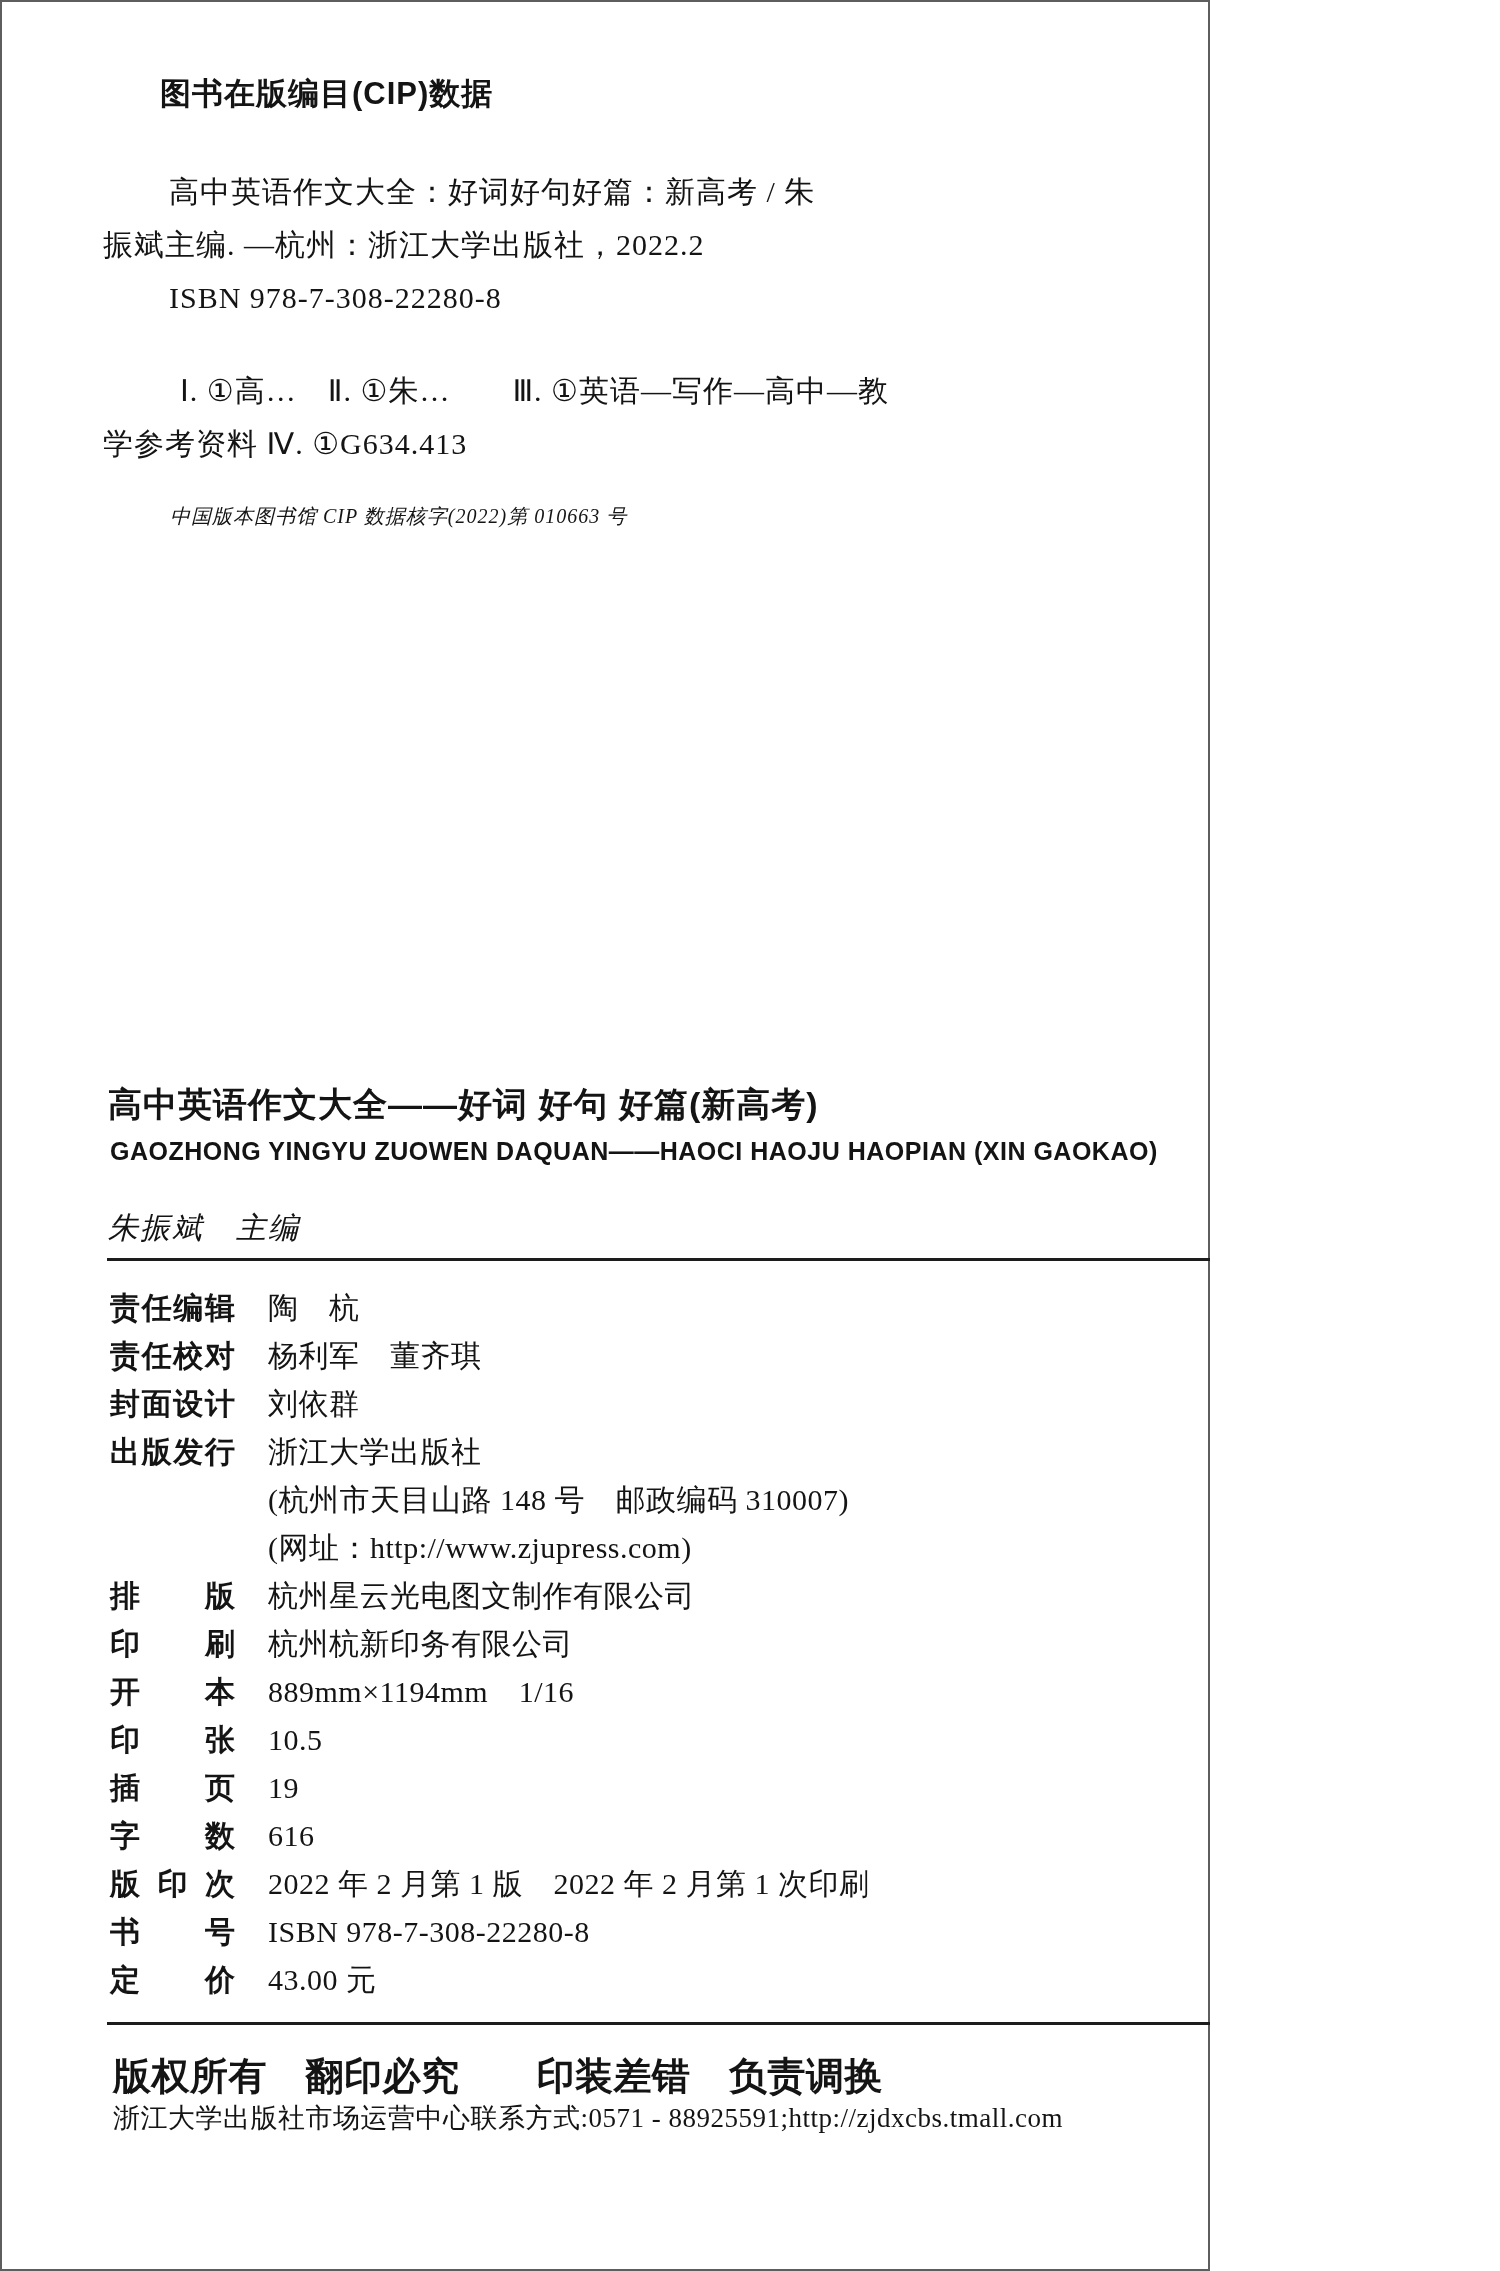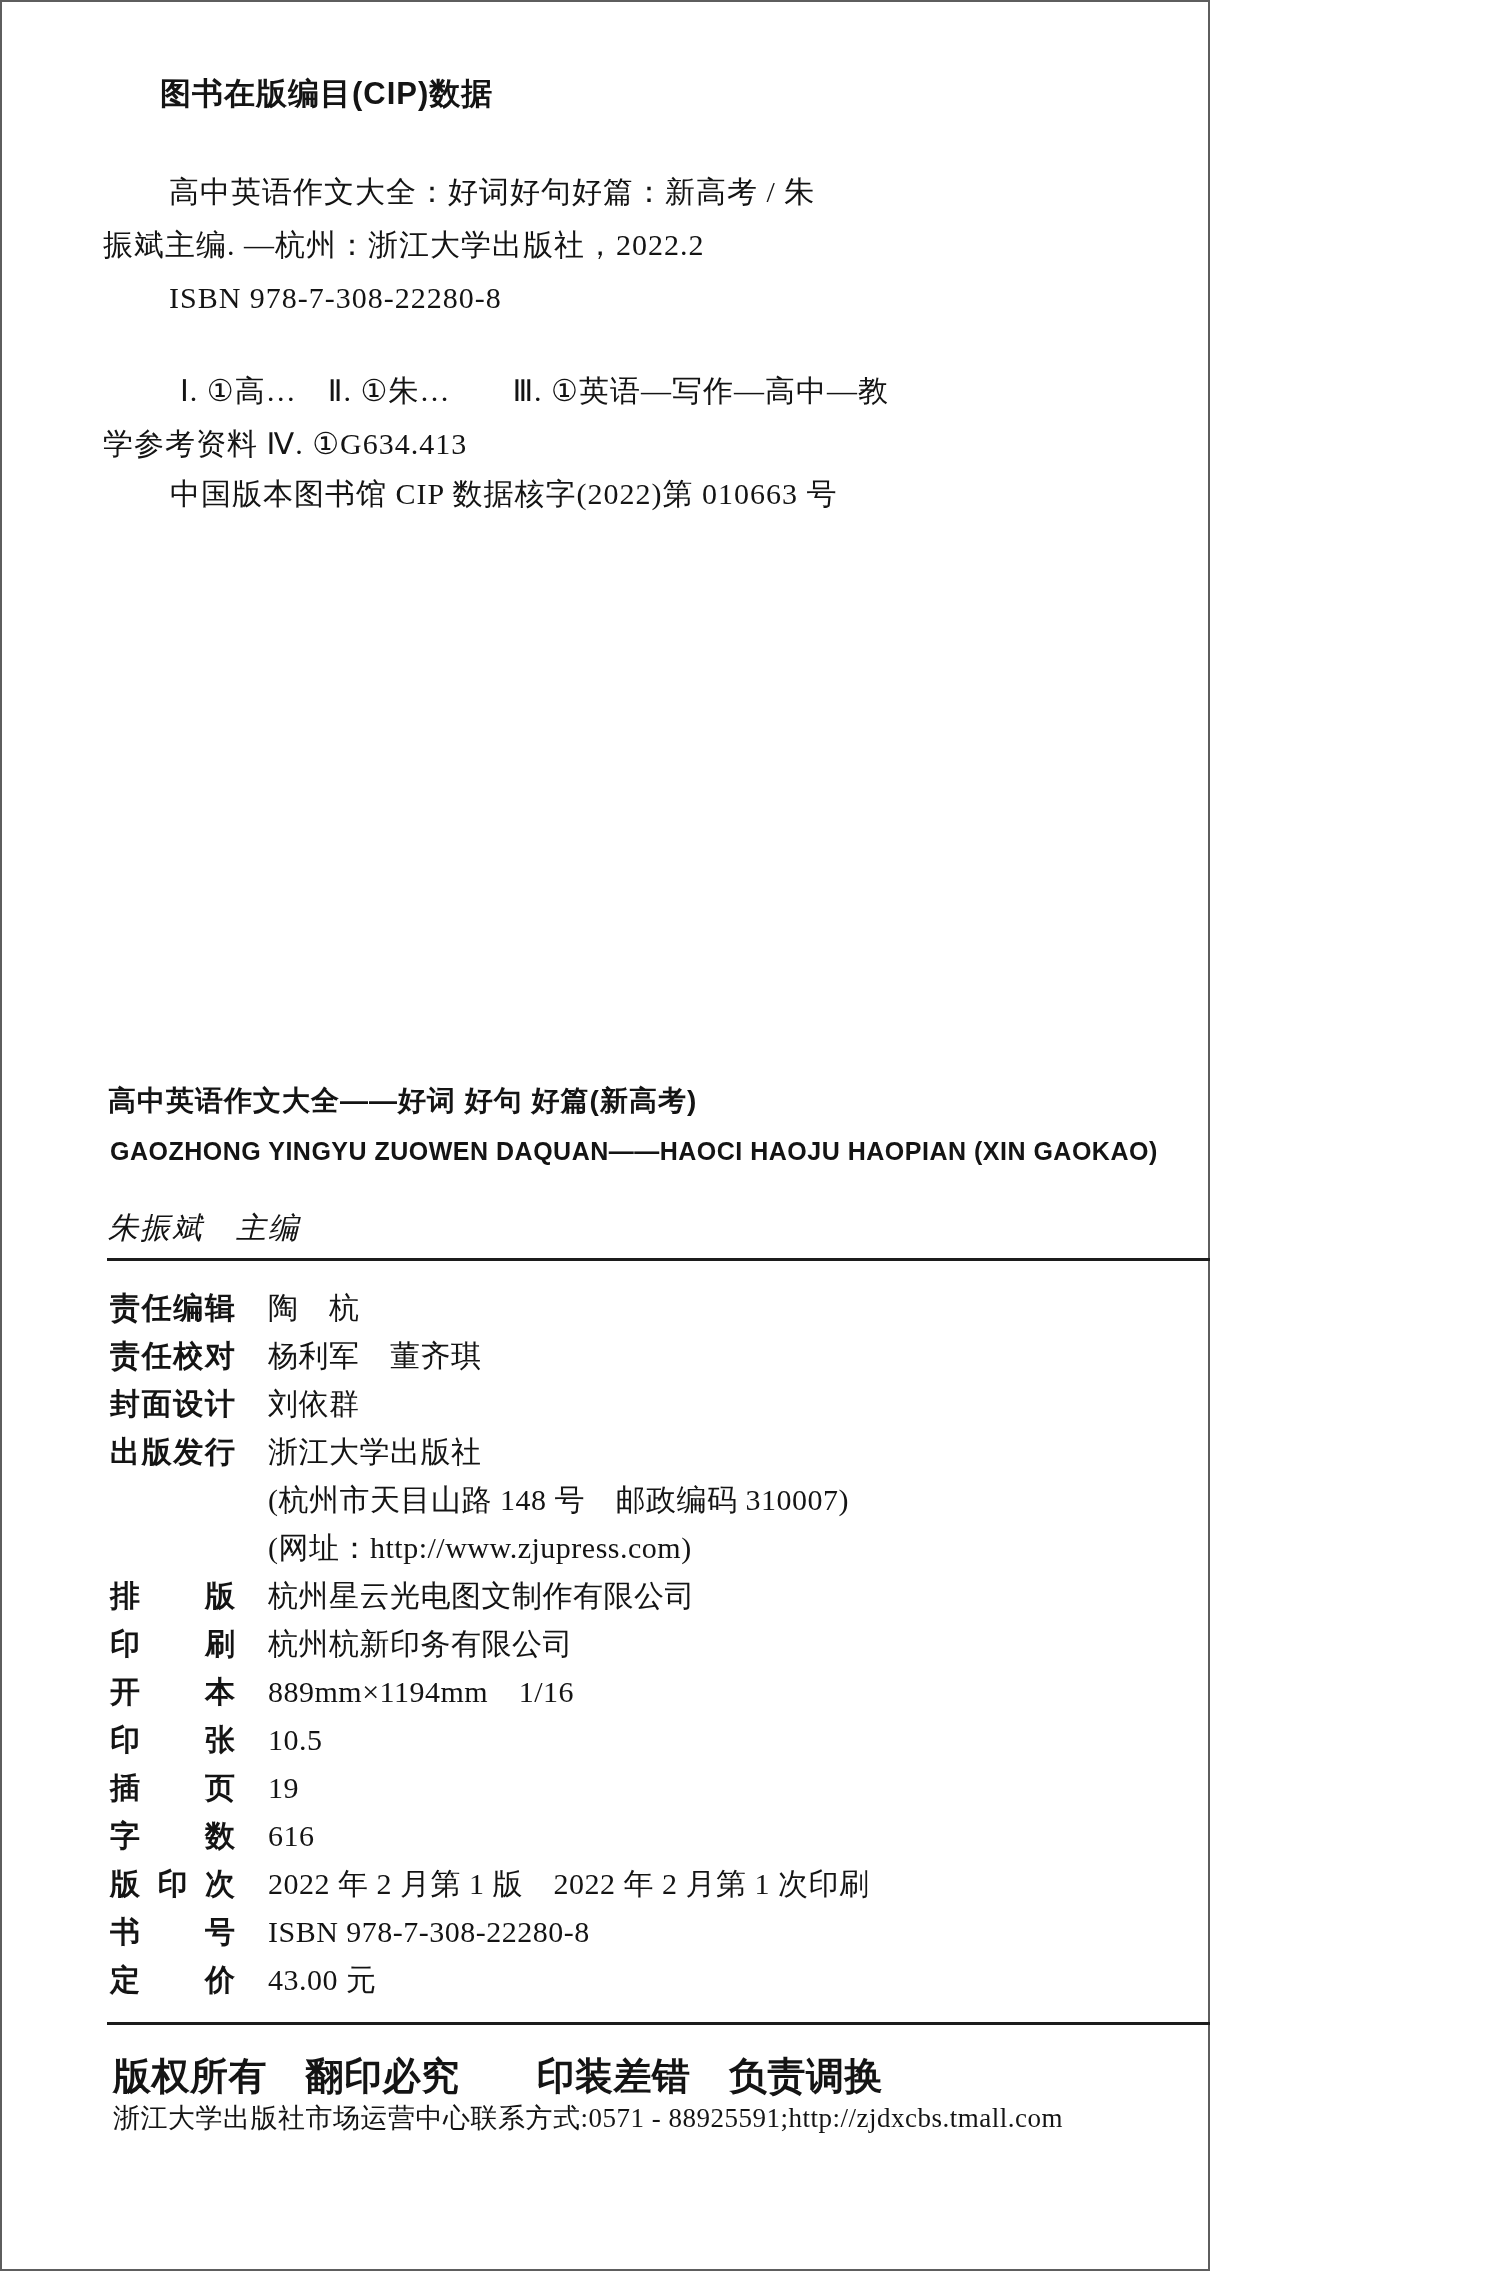--- a/index.html
+++ b/index.html
@@ -24,28 +24,28 @@
   #cip-heading {
     position: absolute; left: 160px; top: 76px;
     font-size: 31px; line-height: 1.15; letter-spacing: 1px; margin: 0;
   }
   .cip-block { position: absolute; left: 103px; font-size: 30px; line-height: 53px; letter-spacing: 1px; }
   #cip-record { top: 165px; }
   #cip-class  { top: 364px; }
   .indent-a { padding-left: 66px; }
   .indent-b { padding-left: 77px; }
   #cip-reg {
-    position: absolute; left: 170px; top: 476px;
-    font-size: 30px; line-height: 1.2; letter-spacing: 1px;
+    position: absolute; left: 170px; top: 504px;
+    font-size: 20px; line-height: 1.2; letter-spacing: 1px; font-style: italic;
   }
 
   
   #book-title {
     position: absolute; left: 108px; top: 1084px;
-    font-size: 28px; line-height: 1.2; letter-spacing: 1px;
+    font-size: 34px; line-height: 1.2; letter-spacing: 1px;
   }
   #pinyin {
     position: absolute; left: 110px; top: 1136px;
     font-family: "Liberation Sans", sans-serif; font-weight: bold;
     font-size: 25px; line-height: 1.2; letter-spacing: 0.5px;
   }
   #editor {
     position: absolute; left: 108px; top: 1198px;
     font-size: 30px; line-height: 1.2; font-style: italic; letter-spacing: 2px; margin-top: 12px;
   }

